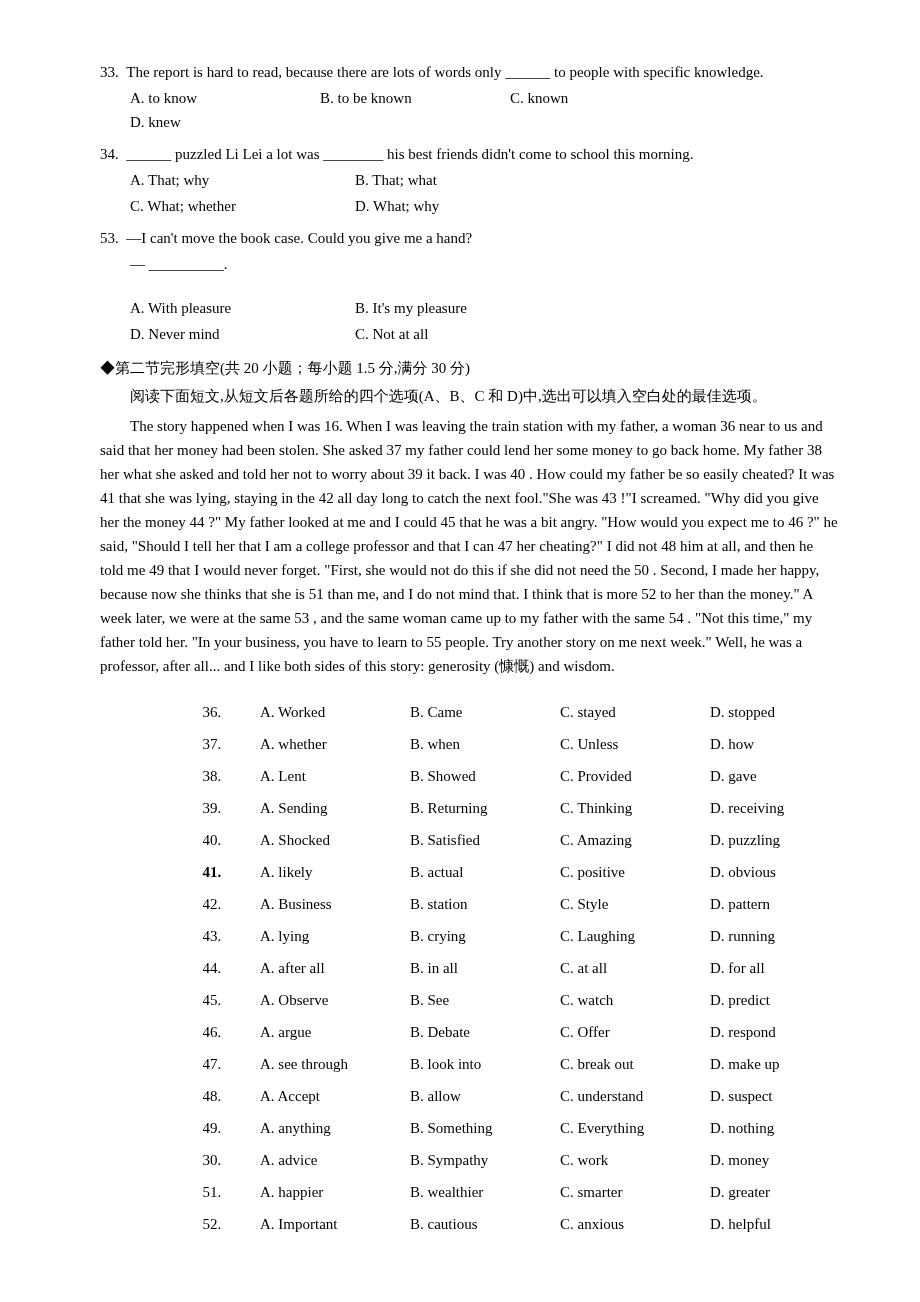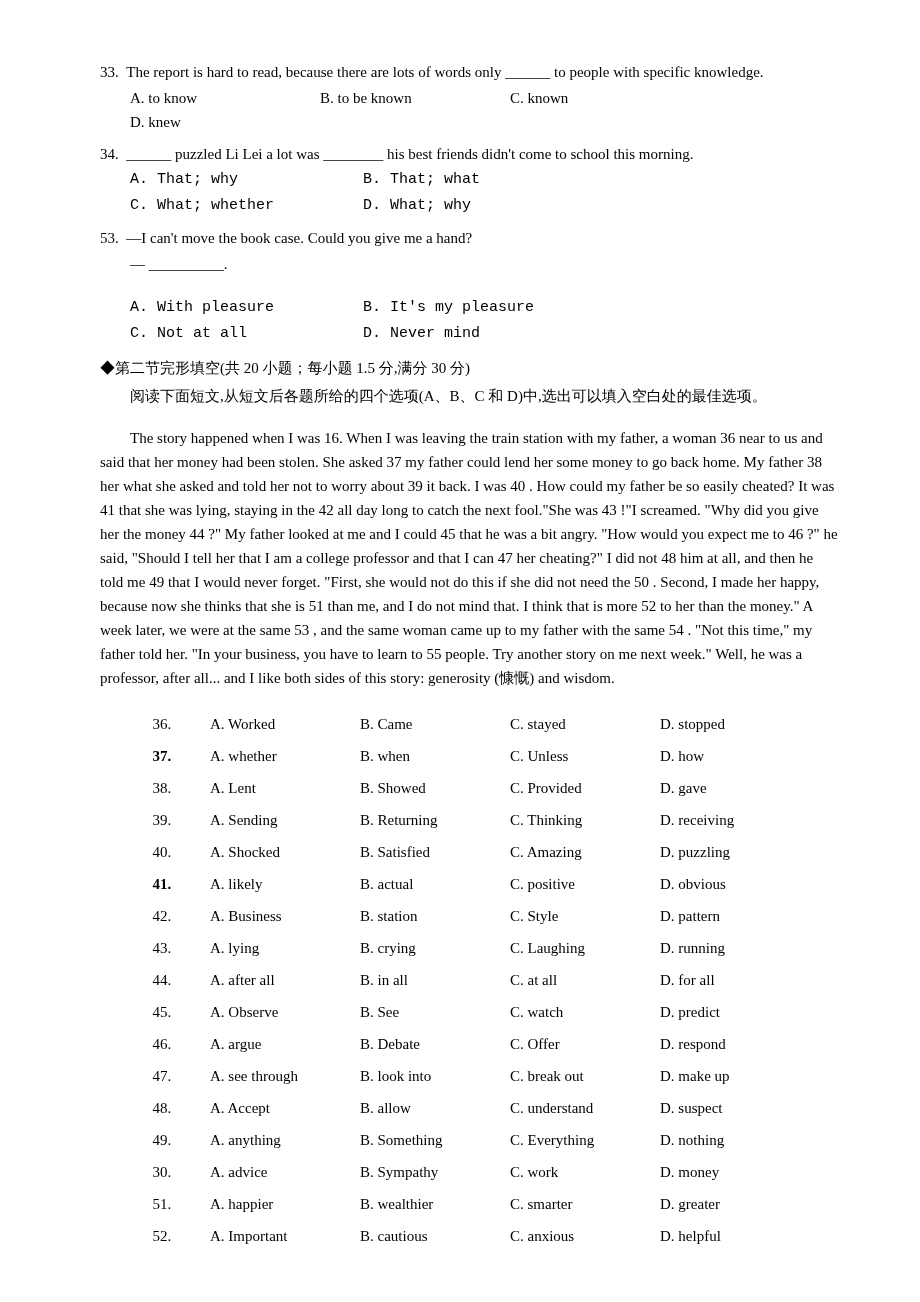--- a/index.html
+++ b/index.html
@@ -28,24 +28,23 @@
     .options-line {
       display: flex;
       flex-wrap: wrap;
       gap: 0 30px;
       padding-left: 2em;
       margin-bottom: 6px;
     }
     .options-line-2col {
       display: flex;
       flex-wrap: wrap;
-      gap: 0 33px;
+      gap: 0 25px;
       padding-left: 2em;
       margin-bottom: 2px;
-      font-family: Liberation Mono, monospace;
     }
     .option {
       min-width: 160px;
     }
     .section-header {
       margin: 10px 0 4px 0;
       font-size: 15px;
     }
     .passage-block {
       margin-bottom: 22px;
@@ -53,20 +52,21 @@
     .passage-block p {
       text-indent: 2em;
       margin-bottom: 4px;
     }
     .answer-options {
       display: flex;
       flex-wrap: wrap;
       gap: 0 20px;
       padding-left: 3.5em;
       margin-bottom: 4px;
+      justify-content: flex-end;
     }
     .answer-options .opt {
       min-width: 130px;
     }
     .indent-line {
       padding-left: 2em;
       margin-bottom: 20px;
     }
   </style>
 </head>
@@ -104,45 +104,45 @@
   <div class="question-line">
     <span>53.</span>
     &nbsp;<span>—I can't move the book case. Could you give me a hand?</span>
   </div>
   <div class="indent-line">— __________.</div>
   <div class="options-line-2col">
     <span class="option" style="min-width:200px;">A. With pleasure</span>
     <span class="option" style="min-width:200px;">B. It's my pleasure</span>
   </div>
   <div class="options-line-2col">
+    <span class="option" style="min-width:200px;">D. Never mind</span>
     <span class="option" style="min-width:200px;">C. Not at all</span>
-    <span class="option" style="min-width:200px;">D. Never mind</span>
   </div>
 </div>
 
 <div class="section-header">◆第二节完形填空(共 20 小题；每小题 1.5 分,满分 30 分)</div>
-<div class="indent-line" style="margin-bottom:18px;">阅读下面短文,从短文后各题所给的四个选项(A、B、C 和 D)中,选出可以填入空白处的最佳选项。</div>
+<div class="indent-line" style="margin-bottom:6px;">阅读下面短文,从短文后各题所给的四个选项(A、B、C 和 D)中,选出可以填入空白处的最佳选项。</div>
 
 <div class="passage-block">
   <p>The story happened when I was 16. When I was leaving the train station with my father, a woman 36 near to us and said that her money had been stolen. She asked 37 my father could lend her some money to go back home. My father 38 her what she asked and told her not to worry about 39 it back. I was 40 . How could my father be so easily cheated? It was 41 that she was lying, staying in the 42 all day long to catch the next fool."She was 43 !"I screamed. "Why did you give her the money 44 ?" My father looked at me and I could 45 that he was a bit angry. "How would you expect me to 46 ?" he said,  "Should I tell her that I am a college professor and that I can 47 her cheating?" I did not 48 him at all, and then he told me 49 that I would never forget. "First, she would not do this if she did not need the 50 . Second, I made her happy, because now she thinks that she is 51 than me, and I do not mind that. I think that is more 52 to her than the money." A week later, we were at the same 53 , and the same woman came up to my father with the same 54 . "Not this time," my father told her. "In your business, you have to learn to 55 people. Try another story on me next week." Well, he was a professor, after all... and I like both sides of this story: generosity (慷慨) and wisdom.</p>
 </div>
 
 <div id="answer-questions">
     <div class="question-block">
       <div class="answer-options">
         <span style="min-width: 2.5em; display: inline-block;">36.</span>
         <span class="opt">A. Worked</span>
         <span class="opt">B. Came</span>
         <span class="opt">C. stayed</span>
         <span class="opt">D. stopped</span>
       </div>
     </div>
     <div class="question-block">
       <div class="answer-options">
-        <span style="min-width: 2.5em; display: inline-block; font-weight: bold;">37.</span>
+        <span style="min-width: 2.5em; display: inline-block;">37.</span>
         <span class="opt">A. whether</span>
         <span class="opt">B. when</span>
         <span class="opt">C. Unless</span>
         <span class="opt">D. how</span>
       </div>
     </div>
     <div class="question-block">
       <div class="answer-options">
         <span style="min-width: 2.5em; display: inline-block;">38.</span>
         <span class="opt">A. Lent</span>

